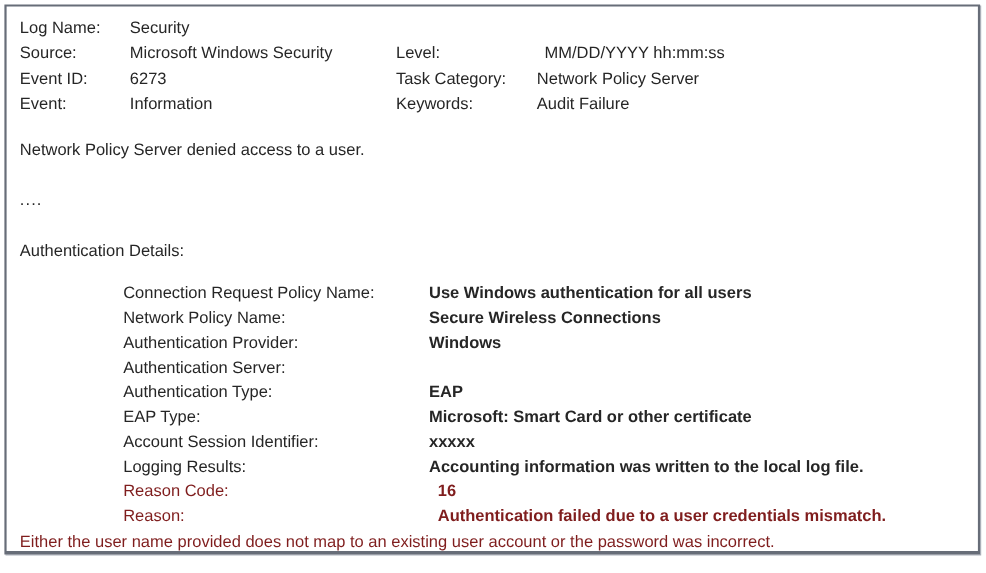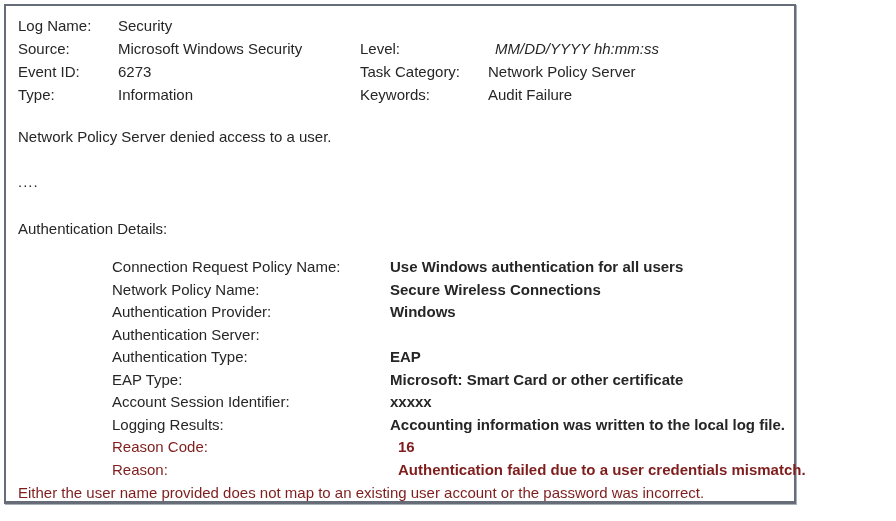--- a/index.html
+++ b/index.html
@@ -13,39 +13,39 @@
     position: relative;
     font-family: "Liberation Sans", sans-serif;
     color: #262626;
     font-size: 15px;
     overflow: hidden;
   }
   .frame {
     position: absolute;
     left: 4px;
     top: 4px;
-    width: 792px;
+    width: 887px;
     height: 500px;
     border: 2px solid #676d78;
     border-bottom-width: 3px;
     box-shadow: 1px 1px 0 0 #aab0ba;
     background: #ffffff;
     box-sizing: border-box;
     padding: 8px 10px 0 12px;
   }
   .hrow {
     display: flex;
     line-height: 23px;
     white-space: nowrap;
   }
   .hl  { width: 100px; flex: 0 0 auto; }
   .hv  { width: 242px; flex: 0 0 auto; }
   .hl2 { width: 128px; flex: 0 0 auto; }
   .hv2 { flex: 1 1 auto; }
-  .hrow:nth-child(2) .hv2 { padding-left: 7px; font-style: italic; }
+  .hrow:nth-child(2) .hv2 { padding-left: 7px; }
 
   .message {
     margin-top: 19px;
     line-height: 23px;
   }
   .ellipsis {
     margin-top: 22px;
     line-height: 23px;
     letter-spacing: 1px;
   }
@@ -88,21 +88,21 @@
       <span class="hl2">Level:</span>
       <span class="hv2">MM/DD/YYYY hh:mm:ss</span>
     </div>
     <div class="hrow">
       <span class="hl">Event ID:</span>
       <span class="hv">6273</span>
       <span class="hl2">Task Category:</span>
       <span class="hv2">Network Policy Server</span>
     </div>
     <div class="hrow">
-      <span class="hl">Type:</span>
+      <span class="hl">Event:</span>
       <span class="hv">Information</span>
       <span class="hl2">Keywords:</span>
       <span class="hv2">Audit Failure</span>
     </div>
   </div>
 
   <div class="message">Network Policy Server denied access to a user.</div>
 
   <div class="ellipsis">....</div>
 

